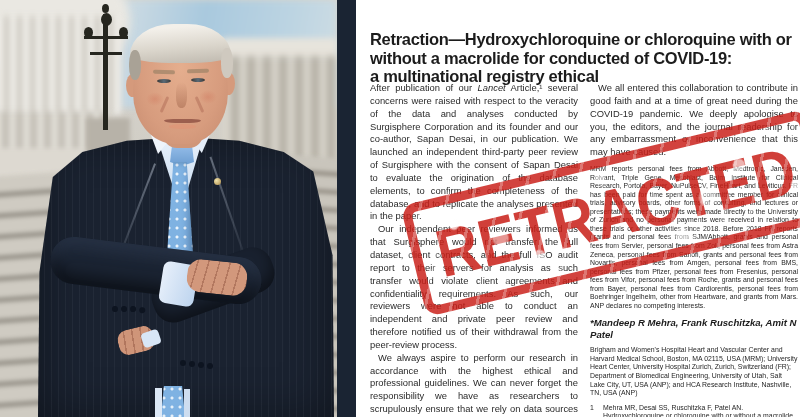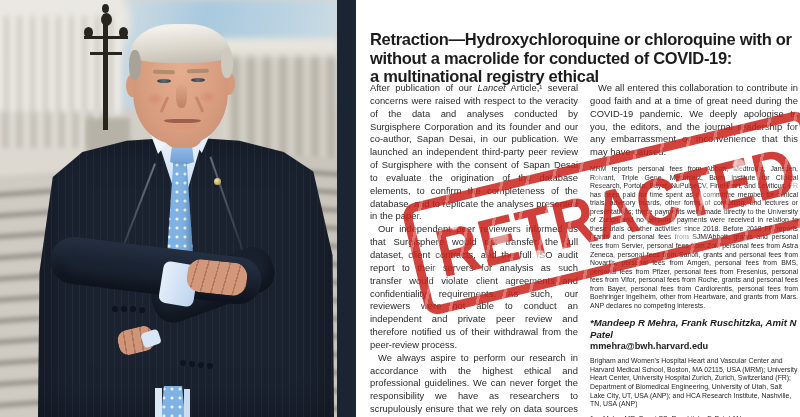--- a/index.html
+++ b/index.html
@@ -255,21 +255,20 @@
     <div class="abs col col-left">
       <p class="body-p"><span>After publication of our </span><span class="ital">Lancet</span><span> Article,¹ several concerns were raised with respect to the veracity of the data and analyses conducted by Surgisphere Corporation and its founder and our co-author, Sapan Desai, in our publication. We launched an independent third-party peer review of Surgisphere with the consent of Sapan Desai to evaluate the origination of the database elements, to confirm the completeness of the database, and to replicate the analyses presented in the paper.</span></p>
       <p class="body-p indent">Our independent peer reviewers informed us that Surgisphere would not transfer the full dataset, client contracts, and the full ISO audit report to their servers for analysis as such transfer would violate client agreements and confidentiality requirements. As such, our reviewers were not able to conduct an independent and private peer review and therefore notified us of their withdrawal from the peer-review process.</p>
       <p class="body-p indent">We always aspire to perform our research in accordance with the highest ethical and professional guidelines. We can never forget the responsibility we have as researchers to scrupulously ensure that we rely on data sources that adhere to our high standards. Based on this development, we can no longer vouch for the veracity of the primary data sources. Due to this unfortunate development, the authors request that the paper be retracted.</p>
     </div>
 
     <div class="abs col col-right">
       <p class="body-p indent">We all entered this collaboration to contribute in good faith and at a time of great need during the COVID-19 pandemic. We deeply apologise to you, the editors, and the journal readership for any embarrassment or inconvenience that this may have caused.</p>
       <p class="small-p">MRM reports personal fees from Abbott, Medtronic, Janssen, Roivant, Triple Gene, Mesoblast, Baim Institute for Clinical Research, Portola, Bayer, NuPulseCV, FineHeart, and Leviticus. FR has been paid for time spent as a committee member for clinical trials, advisory boards, other forms of consulting, and lectures or presentations; these payments were made directly to the University of Zurich and no personal payments were received in relation to these trials or other activities since 2018. Before 2018 FR reports grants and personal fees from SJM/Abbott, grants and personal fees from Servier, personal fees from Zoll, personal fees from Astra Zeneca, personal fees from Sanofi, grants and personal fees from Novartis, personal fees from Amgen, personal fees from BMS, personal fees from Pfizer, personal fees from Fresenius, personal fees from Vifor, personal fees from Roche, grants and personal fees from Bayer, personal fees from Cardiorentis, personal fees from Boehringer Ingelheim, other from Heartware, and grants from Mars. ANP declares no competing interests.</p>
       <p class="sig">*Mandeep R Mehra, Frank Ruschitzka, Amit N Patel</p>
-      <p class="email">mmehra@bwh.harvard.edu</p>
       <p class="affil">Brigham and Women's Hospital Heart and Vascular Center and Harvard Medical School, Boston, MA 02115, USA (MRM); University Heart Center, University Hospital Zurich, Zurich, Switzerland (FR); Department of Biomedical Engineering, University of Utah, Salt Lake City, UT, USA (ANP); and HCA Research Institute, Nashville, TN, USA (ANP)</p>
       <div class="ref">
         <span class="num">1</span>
         <span>Mehra MR, Desai SS, Ruschitzka F, Patel AN. Hydroxychloroquine or chloroquine with or without a macrolide for treatment of COVID-19: a multinational registry analysis. Lancet 2020; published online May 22. https://doi.org/10.1016/S0140-6736(20)31180-6.</span>
       </div>
     </div>
 
     <div class="abs stamp">
       <span class="stamp-text">RETRACTED</span>
     </div>

